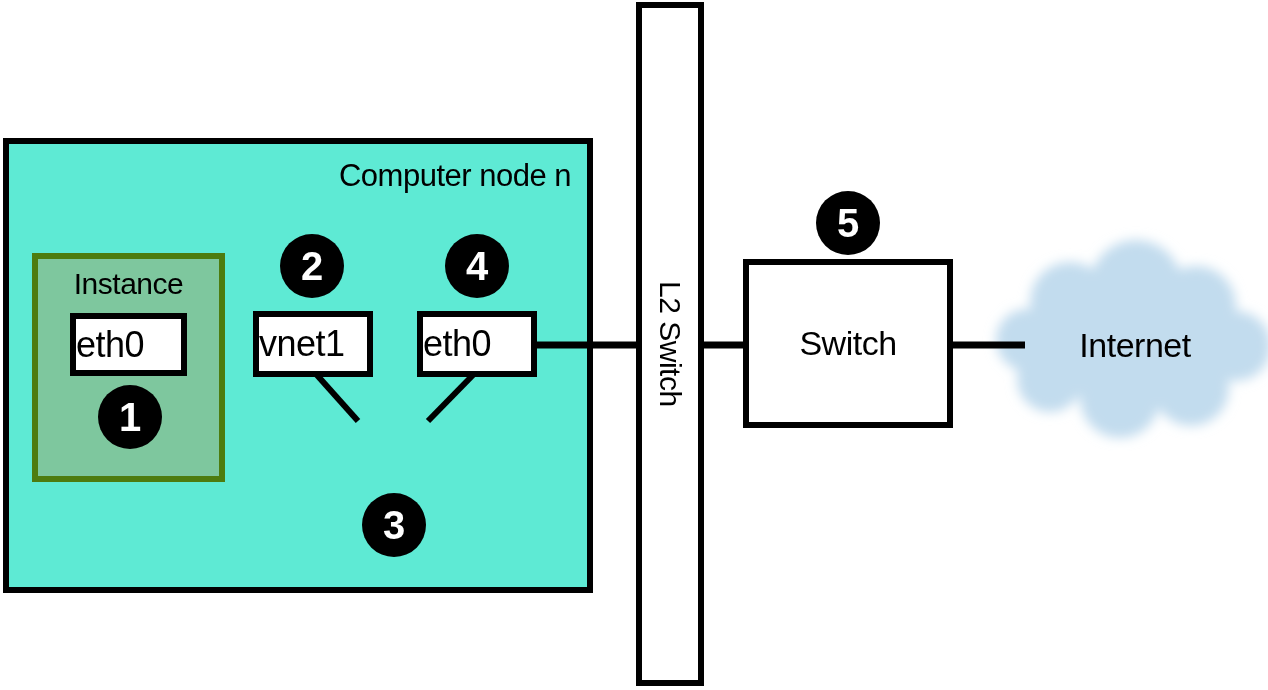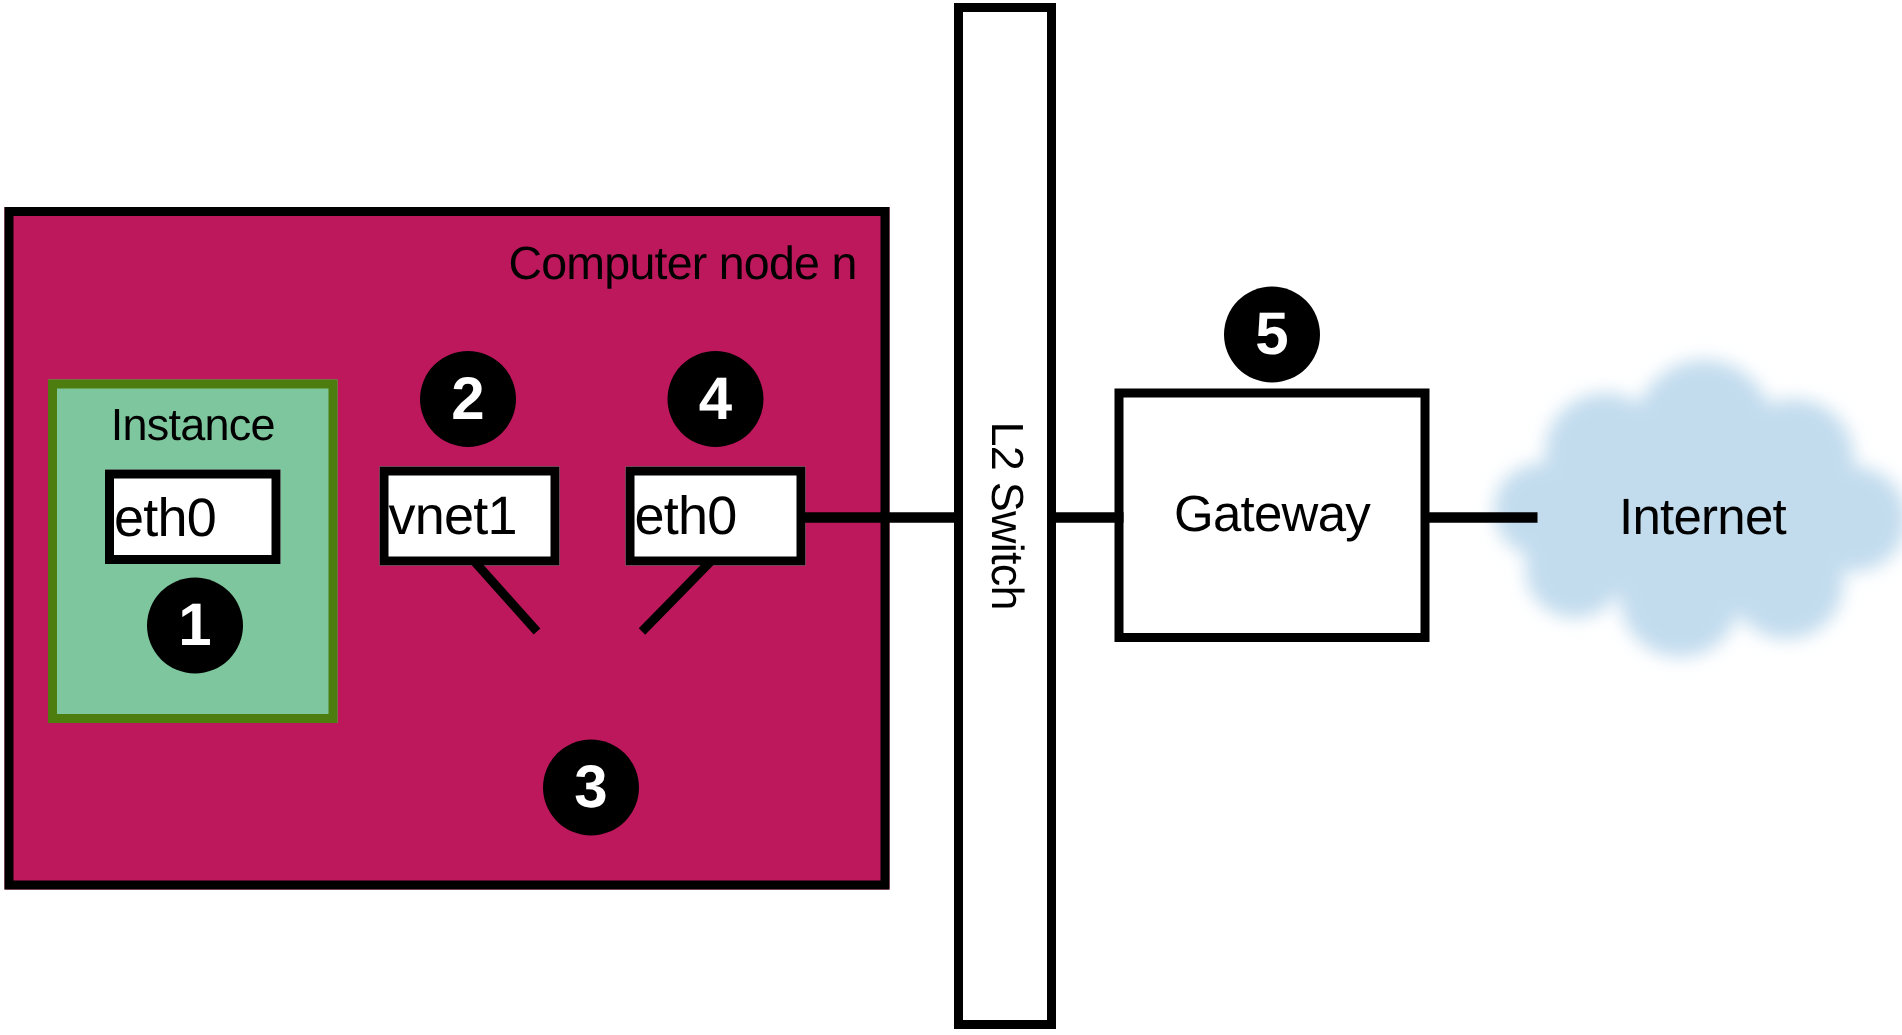--- a/index.html
+++ b/index.html
@@ -14,21 +14,21 @@
     height: 690px;
     background: #ffffff;
     overflow: hidden;
   }
 
   
   .compute-node {
     position: absolute;
     left: 3px; top: 138px;
     width: 590px; height: 455px;
-    background: #be185d;
+    background: #5eead4;
     border: 6px solid #000;
     padding-left: 18px;
   }
   .compute-node-label {
     position: absolute;
     top: 14px; right: 16px;
     font-size: 31px;
     letter-spacing: -0.5px;
     white-space: nowrap;
   }
@@ -181,21 +181,21 @@
   </div>
 
   <div class="l2switch">
     <div class="l2switch-label">L2 Switch</div>
   </div>
 
   <div class="badge badge-5">
     <span>5</span>
   </div>
   <div class="gateway">
-    <div class="gateway-label">Gateway</div>
+    <div class="gateway-label">Switch</div>
   </div>
 
   <div class="cloud-wrap">
     <svg width="290" height="210" viewBox="0 0 290 210">
       <defs>
         <filter id="cloudblur" x="-40%" y="-40%" width="180%" height="180%">
           <feGaussianBlur stdDeviation="6"></feGaussianBlur>
         </filter>
       </defs>
       <g filter="url(#cloudblur)" fill="#C2DCEE">

